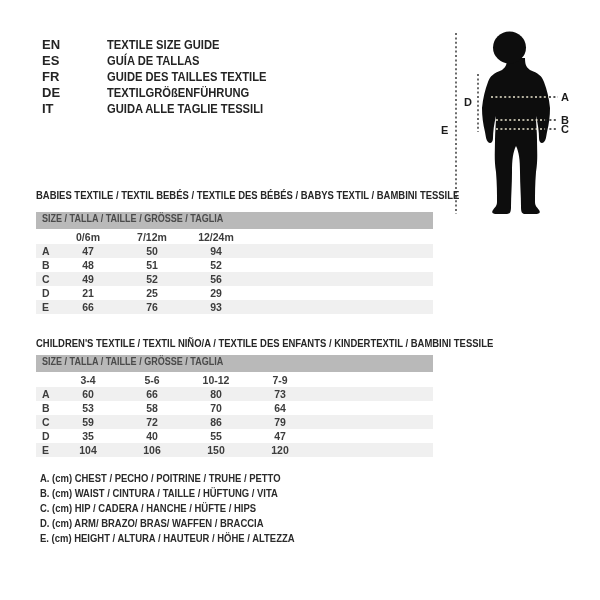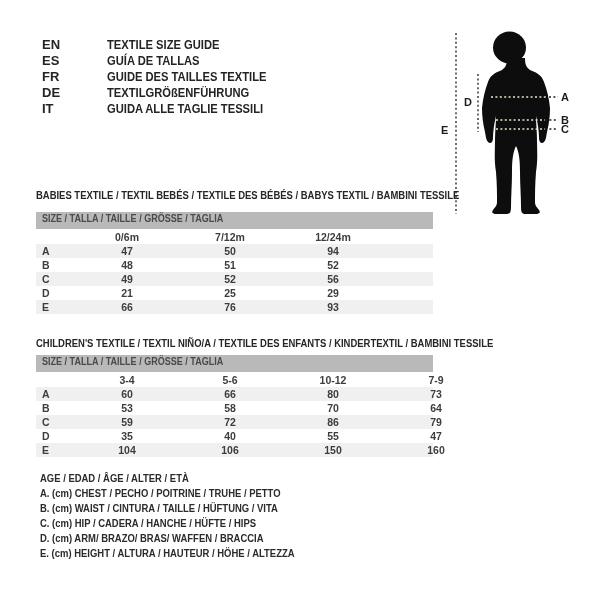--- a/index.html
+++ b/index.html
@@ -32,21 +32,21 @@
     position:absolute; left:36px;
     font-size:11px; font-weight:bold; color:#262626; white-space:nowrap;
   }
   
   .size-table { position:absolute; left:36px; width:397px; }
   .size-bar {
     height:17px; background:#b9b9b9;
     display:flex; padding-left:6px;
   }
   .size-bar span { font-size:10.5px; font-weight:bold; color:#4a4a4a; }
-  .trow { display:grid; align-items:center; width:100%;gap:39px; }
+  .trow { display:grid; align-items:center; width:100%; }
   .cols3 { grid-template-columns:20px 64px 64px 64px auto; }
   .cols4 { grid-template-columns:20px 64px 64px 64px 64px auto; }
   .thead { height:15px; }
   .drow { height:14px; }
   .drow.alt { background:#f0f0f0; }
   .cell { text-align:center; font-size:10.5px; font-weight:bold; color:#3d3d3d; }
   .rlbl { text-align:left; padding-left:6px; font-size:10.5px; font-weight:bold; color:#3d3d3d; }
   
   .legend { position:absolute; left:40px; top:470px; }
   .legend-line { height:15px; display:flex; align-items:center; }
@@ -219,29 +219,26 @@
     <span class="cell">35</span>
     <span class="cell">40</span>
     <span class="cell">55</span>
     <span class="cell">47</span>
   </div>
   <div class="trow drow alt cols4">
     <span class="rlbl">E</span>
     <span class="cell">104</span>
     <span class="cell">106</span>
     <span class="cell">150</span>
-    <span class="cell">160</span>
+    <span class="cell">120</span>
   </div>
 </div>
 
 <div class="legend">
   <div class="legend-line">
-    <span class="cond">AGE / EDAD / ÂGE / ALTER / ETÀ</span>
-  </div>
-  <div class="legend-line">
     <span class="cond">A. (cm) CHEST / PECHO / POITRINE / TRUHE / PETTO</span>
   </div>
   <div class="legend-line">
     <span class="cond">B. (cm) WAIST / CINTURA / TAILLE / HÜFTUNG / VITA</span>
   </div>
   <div class="legend-line">
     <span class="cond">C. (cm) HIP / CADERA / HANCHE / HÜFTE / HIPS</span>
   </div>
   <div class="legend-line">
     <span class="cond">D. (cm) ARM/ BRAZO/ BRAS/ WAFFEN / BRACCIA</span>

